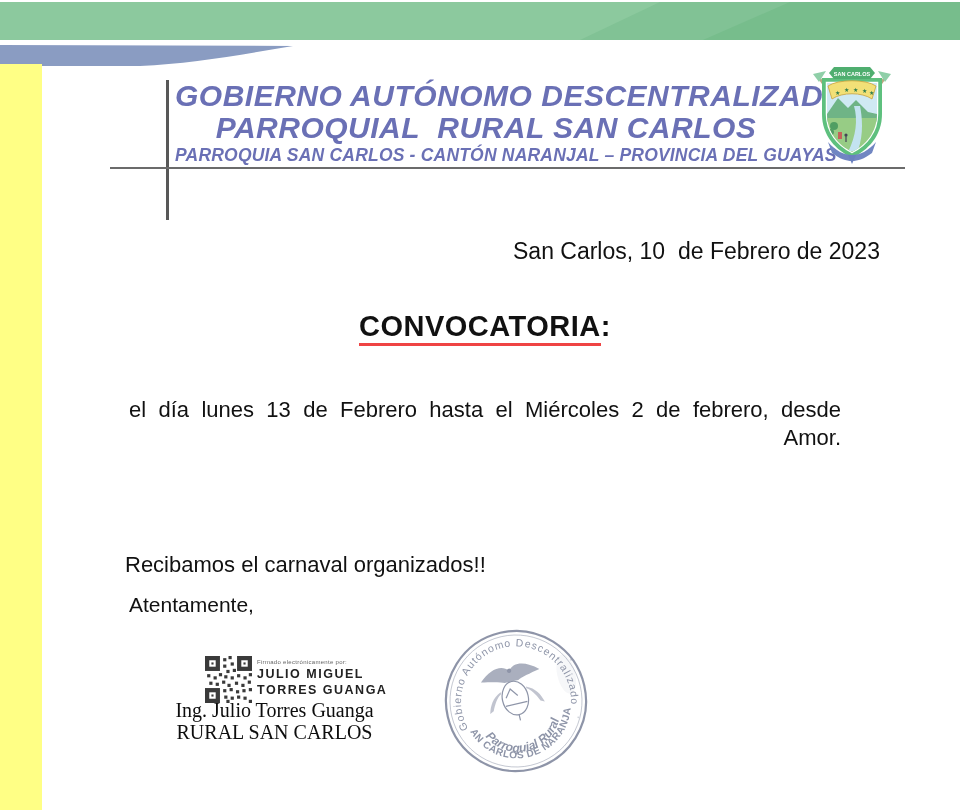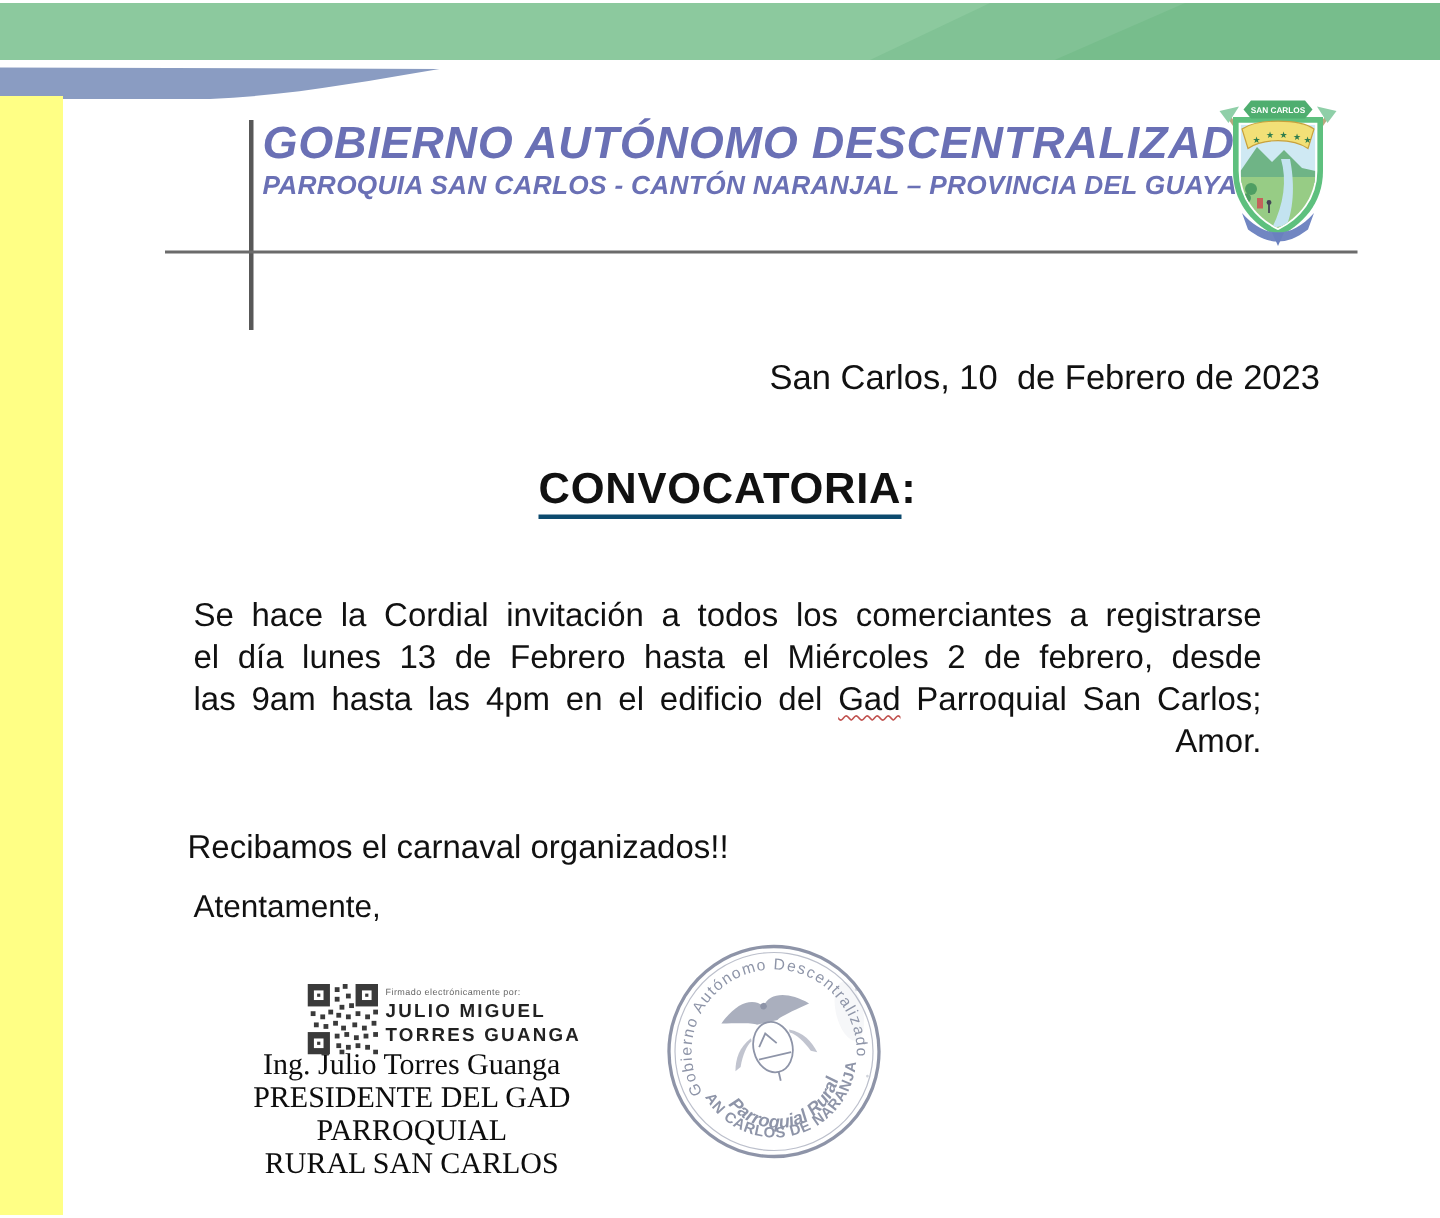--- a/index.html
+++ b/index.html
@@ -17,21 +17,21 @@
   .hline{position:absolute;left:110px;top:167px;width:795px;height:2px;background:#6b6b6b;}
   .titles{position:absolute;left:175px;top:80px;width:622px;text-align:center;color:var(--header_text);}
   .t1{font-size:30px;font-weight:bold;font-style:italic;line-height:32px;letter-spacing:.5px;white-space:pre;}
   .t2{font-size:30px;font-weight:bold;font-style:italic;line-height:32px;letter-spacing:.5px;white-space:pre;}
   .sub{font-size:17.5px;font-weight:bold;font-style:italic;line-height:22px;letter-spacing:.2px;white-space:pre;}
   .coat{position:absolute;left:798px;top:62px;width:108px;height:102px;}
   
   .date{position:absolute;left:513px;top:238px;font-size:23px;white-space:pre;}
   .doc-title{position:absolute;left:130px;top:310px;width:710px;text-align:center;
              font-size:29px;font-weight:bold;letter-spacing:.5px;}
-  .doc-title .u{border-bottom:3px solid #0c4a6e;padding-bottom:1px;}
+  .doc-title .u{border-bottom:3px solid #ef4444;padding-bottom:1px;}
   .body-par{position:absolute;left:129px;top:396px;width:712px;font-size:22px;line-height:28px;}
   .jline{text-align:justify;text-align-last:justify;}
   .lline{text-align:right;}
   .misspell{text-decoration:underline wavy var(--squiggle);text-decoration-thickness:1px;text-underline-offset:3px;}
   .exclaim{position:absolute;left:125px;top:552px;font-size:22px;}
   .closing{position:absolute;left:129px;top:593px;font-size:21px;}
   
   .qr{position:absolute;left:205px;top:656px;width:47px;height:47px;}
   .esign{position:absolute;left:257px;top:658px;font-family:Liberation Sans, sans-serif;color:#222;}
   .esign-cap{font-size:6px;color:#666;letter-spacing:.3px;line-height:8px;}
@@ -59,20 +59,21 @@
     <path d="M0,1 L293,2 C240,11 190,20 140,22 L0,22 Z" style="fill:var(--swoosh_blue)"></path>
   </svg>
 
   <div class="yellow-bar"></div>
 
   <div class="vline"></div>
   <div class="hline"></div>
 
   <div class="titles">
     <div class="t1">GOBIERNO AUTÓNOMO DESCENTRALIZADO</div>
+    <div class="t2">PARROQUIAL  RURAL SAN CARLOS</div>
     <div class="sub">PARROQUIA SAN CARLOS - CANTÓN NARANJAL – PROVINCIA DEL GUAYAS</div>
   </div>
 
   <svg class="coat" viewBox="0 0 108 102">
     <defs>
       <clipPath id="shieldClip">
         <path d="M29,21 H79 V52 C79,70 68,83 54,90 C40,83 29,70 29,52 Z"></path>
       </clipPath>
     </defs>
 
@@ -108,23 +109,21 @@
 
     <path d="M30,80 C38,89 46,93 54,93 C62,93 70,89 78,80 L74,91 C66,97 60,99 54,99 C48,99 42,97 34,91 Z" fill="#7186c2"></path>
     <path d="M50,93 L54,102 L58,93 Z" fill="#6a80bf"></path>
   </svg>
 
   <div class="date">San Carlos, 10  de Febrero de 2023</div>
 
   <div class="doc-title"><span class="u">CONVOCATORIA</span><span>:</span></div>
 
   <div class="body-par">
-    <div class="jline">Se hace la Cordial invitación a todos los comerciantes a registrarse</div>
     <div class="jline">el día lunes 13 de Febrero hasta el Miércoles 2 de febrero, desde</div>
-    <div class="jline"><span>las 9am hasta las 4pm en el edificio del </span><span class="misspell">Gad</span><span> Parroquial San Carlos;</span></div>
     <div class="lline">Amor.</div>
   </div>
 
   <div class="exclaim">Recibamos el carnaval organizados!!</div>
   <div class="closing">Atentamente,</div>
 
   <svg class="qr" viewBox="0 0 44 44">
     <rect x="0" y="0" width="44" height="44" fill="#fff"></rect>
     <g fill="#3a3a3a">
       <rect x="0" y="0" width="14" height="14"></rect>
@@ -172,21 +171,20 @@
   </svg>
 
   <div class="esign">
     <div class="esign-cap">Firmado electrónicamente por:</div>
     <div class="esign-n">JULIO MIGUEL</div>
     <div class="esign-n">TORRES GUANGA</div>
   </div>
 
   <div class="signames">
     <div class="sig-name">Ing. Julio Torres Guanga</div>
-    <div class="sig-role">PRESIDENTE DEL GAD PARROQUIAL</div>
     <div class="sig-role">RURAL SAN CARLOS</div>
   </div>
 
   <svg class="stamp" viewBox="0 0 170 170">
     <g transform="translate(85,85) rotate(-13)">
       <circle r="70" fill="none" stroke="var(--stamp_ink)" stroke-width="2.2"></circle>
       <circle r="66" fill="none" stroke="var(--stamp_ink)" stroke-width="0.8" opacity="0.6"></circle>
       <ellipse cx="55" cy="-15" rx="9" ry="20" fill="var(--stamp_ink)" opacity="0.08"></ellipse>
       <defs>
         <path id="arcTop" d="M -53,15 A 55,55 0 1 1 53,15"></path>

